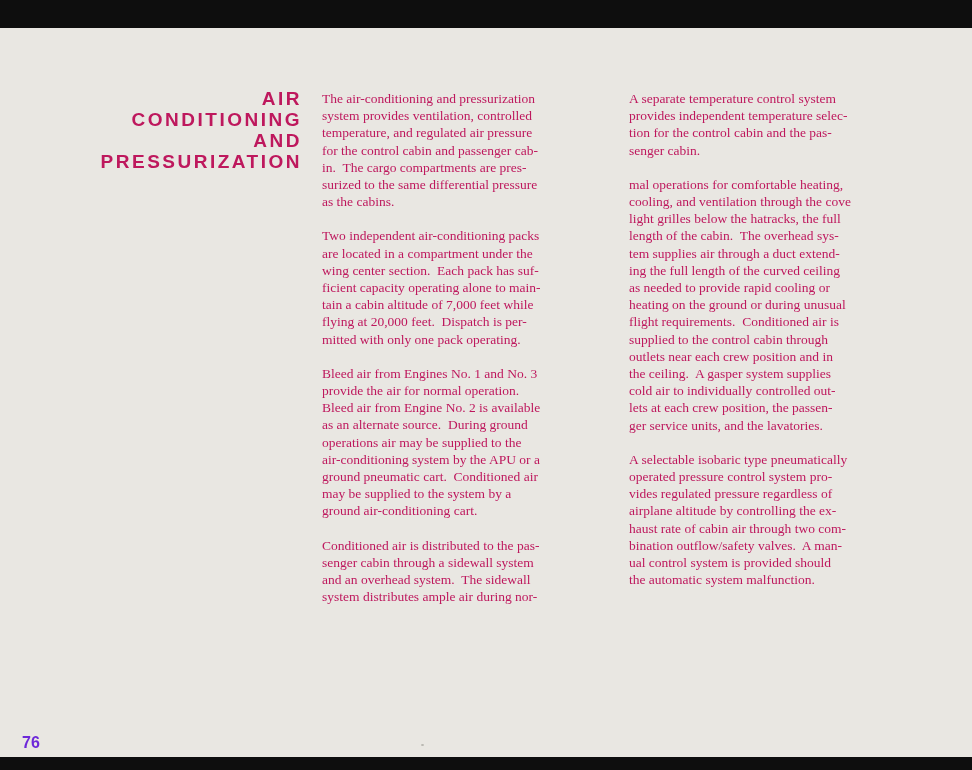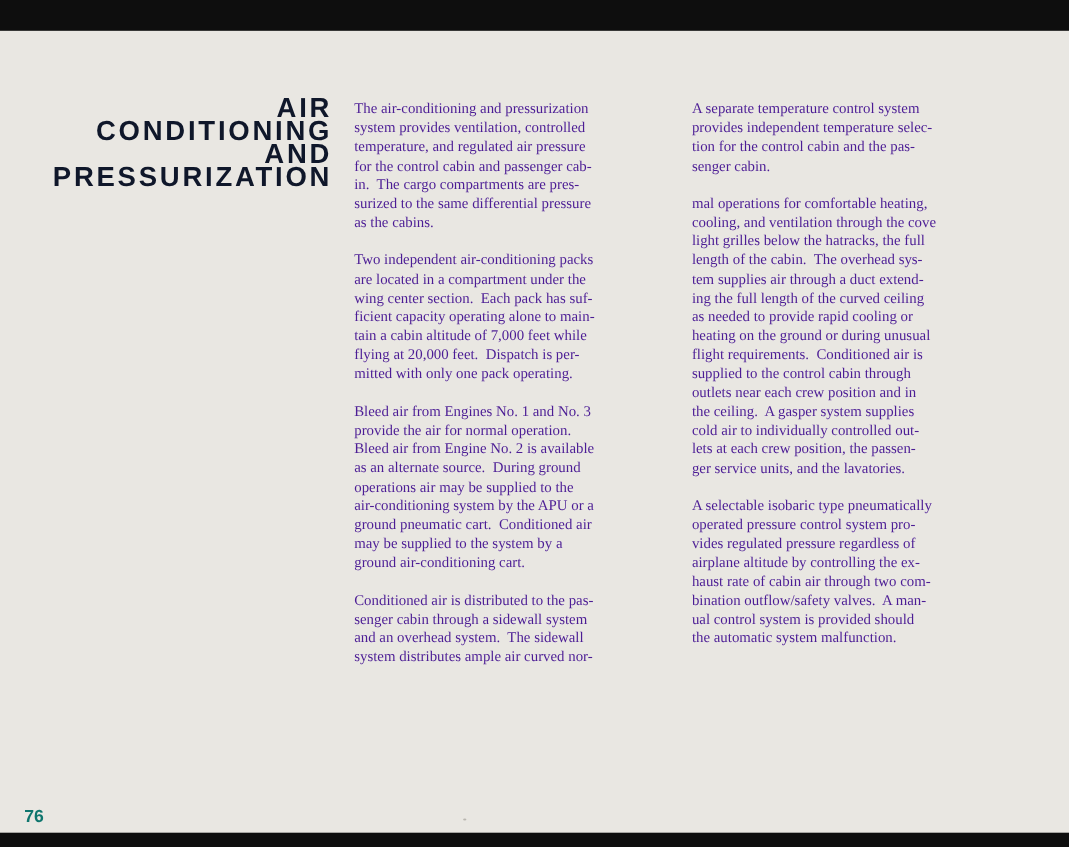--- a/index.html
+++ b/index.html
@@ -26,49 +26,49 @@
   .scan-bar.bottom { bottom: 0; height: 13px; }
 
   .heading {
     position: absolute;
     top: 88px;
     left: 40px;
     width: 262px;
     text-align: right;
     font-family: "Liberation Sans", "DejaVu Sans", sans-serif;
     font-weight: 700;
-    font-size: 25px;
+    font-size: 19px;
     line-height: 21px;
     letter-spacing: 2.5px;
-    color: #0f172a;
+    color: #be185d;
     white-space: pre-line;
   }
 
   .col {
     position: absolute;
     top: 90px;
     font-size: 13.5px;
     line-height: 17.2px;
-    color: #4c1d95;
+    color: #be185d;
   }
   .col-left  { left: 322px; width: 296px; }
   .col-right { left: 629px; width: 292px; }
   .col p {
     margin: 0 0 17px 0;
     white-space: pre-wrap;
   }
 
   .page-number {
     position: absolute;
     left: 22px;
     bottom: 18px;
     font-family: "Liberation Sans", "DejaVu Sans", sans-serif;
     font-weight: 700;
     font-size: 16px;
-    color: #0f766e;
+    color: #6d28d9;
   }
 
   .scan-speck {
     position: absolute;
     left: 421px;
     top: 744px;
     width: 3px;
     height: 2px;
     background: #b9b6b0;
     border-radius: 50%;
@@ -106,21 +106,21 @@
 Bleed air from Engine No. 2 is available
 as an alternate source.  During ground
 operations air may be supplied to the
 air-conditioning system by the APU or a
 ground pneumatic cart.  Conditioned air
 may be supplied to the system by a
 ground air-conditioning cart.</p>
     <p>Conditioned air is distributed to the pas-
 senger cabin through a sidewall system
 and an overhead system.  The sidewall
-system distributes ample air curved nor-</p>
+system distributes ample air during nor-</p>
   </div>
 
   <div class="col col-right">
     <p>A separate temperature control system
 provides independent temperature selec-
 tion for the control cabin and the pas-
 senger cabin.</p>
     <p>mal operations for comfortable heating,
 cooling, and ventilation through the cove
 light grilles below the hatracks, the full

